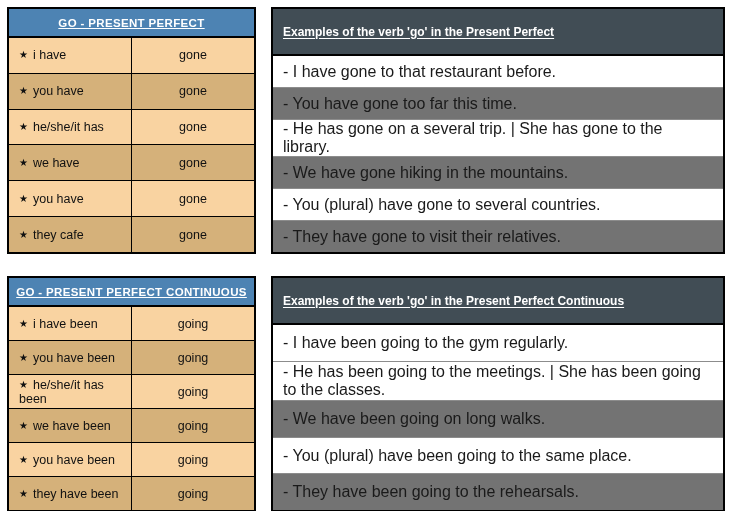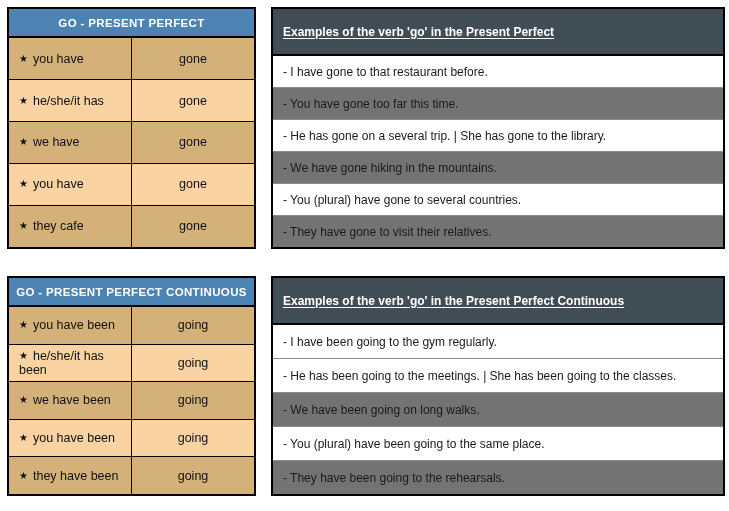--- a/index.html
+++ b/index.html
@@ -42,20 +42,21 @@
     background: #4d83b3;
     color: #ffffff;
     font-size: 11.5px;
     font-weight: bold;
     letter-spacing: 0.35px;
     text-align: center;
     height: 27px;
     border-bottom: 2px solid #000000;
     padding: 0 4px;
     white-space: nowrap;
+    text-decoration: underline;
   }
   .conj-table td {
     border: 1px solid #000000;
     height: 33px;
     font-size: 12.5px;
     color: #111111;
     padding: 0 10px;
     vertical-align: middle;
   }
   .conj-table tr.row-odd td { background: #f9d3a1; }
@@ -98,21 +99,21 @@
   }
   .examples-header .hdr-underline {
     text-decoration: underline;
     text-underline-offset: 2px;
   }
   .examples-table td.example-cell {
     border: 1px solid #8c8c8c;
     border-left: none;
     border-right: none;
     height: 31px;
-    font-size: 12px;
+    font-size: 16px;
     color: #1a1a1a;
     padding: 0 10px;
     vertical-align: middle;
   }
   .examples-table tr.row-odd td.example-cell { background: #ffffff; }
   .examples-table tr.row-even td.example-cell { background: #737373; }
 
   
   #section-present-perfect-continuous .conj-table td { height: 33px; }
   #section-present-perfect-continuous .examples-table td.example-cell { height: 33px; }
@@ -124,20 +125,24 @@
 
   <div class="section" id="section-present-perfect">
 
     <table class="conj-table">
       <thead>
         <tr>
           <th class="conj-header" colspan="2">GO - PRESENT PERFECT</th>
         </tr>
       </thead>
       <tbody>
+        <tr class="row-odd">
+          <td class="pronoun-cell"><span class="star">★</span><span>i have</span></td>
+          <td class="form-cell">gone</td>
+        </tr>
         <tr class="row-even">
           <td class="pronoun-cell"><span class="star">★</span><span>you have</span></td>
           <td class="form-cell">gone</td>
         </tr>
         <tr class="row-odd">
           <td class="pronoun-cell"><span class="star">★</span><span>he/she/it has</span></td>
           <td class="form-cell">gone</td>
         </tr>
         <tr class="row-even">
           <td class="pronoun-cell"><span class="star">★</span><span>we have</span></td>
@@ -186,20 +191,24 @@
 
   <div class="section" id="section-present-perfect-continuous">
 
     <table class="conj-table">
       <thead>
         <tr>
           <th class="conj-header" colspan="2">GO - PRESENT PERFECT CONTINUOUS</th>
         </tr>
       </thead>
       <tbody>
+        <tr class="row-odd">
+          <td class="pronoun-cell"><span class="star">★</span><span>i have been</span></td>
+          <td class="form-cell">going</td>
+        </tr>
         <tr class="row-even">
           <td class="pronoun-cell"><span class="star">★</span><span>you have been</span></td>
           <td class="form-cell">going</td>
         </tr>
         <tr class="row-odd">
           <td class="pronoun-cell"><span class="star">★</span><span>he/she/it has been</span></td>
           <td class="form-cell">going</td>
         </tr>
         <tr class="row-even">
           <td class="pronoun-cell"><span class="star">★</span><span>we have been</span></td>

